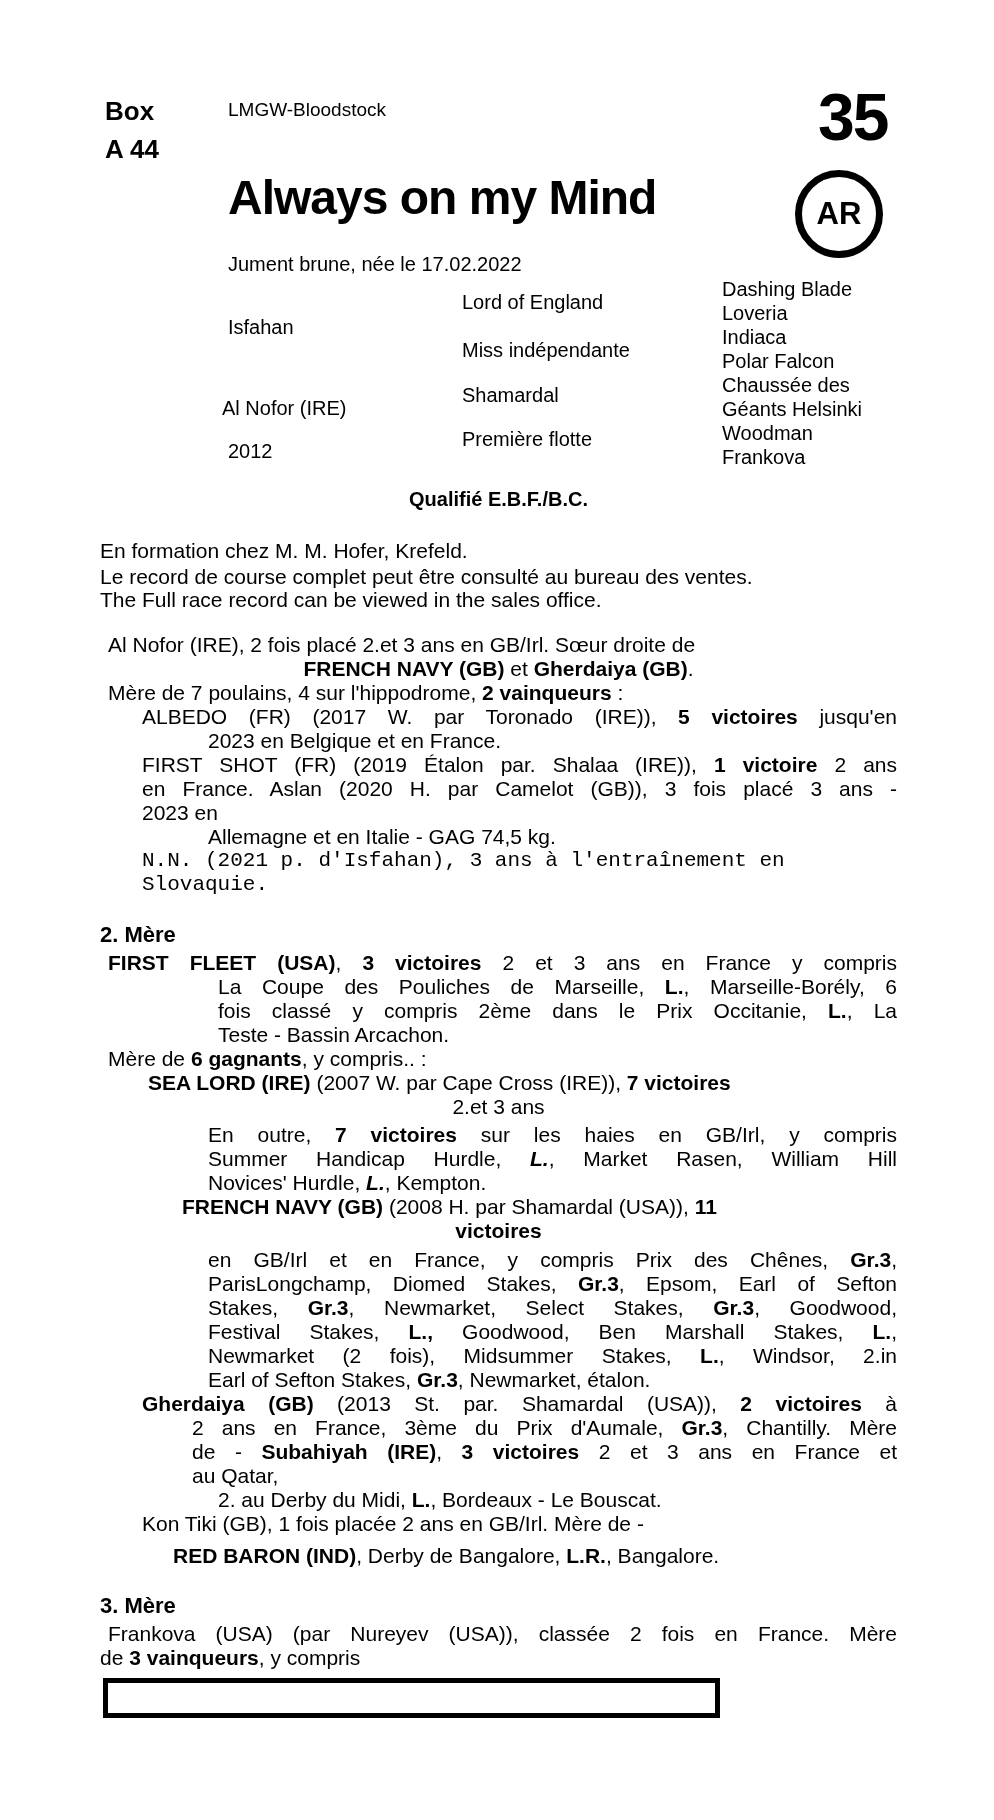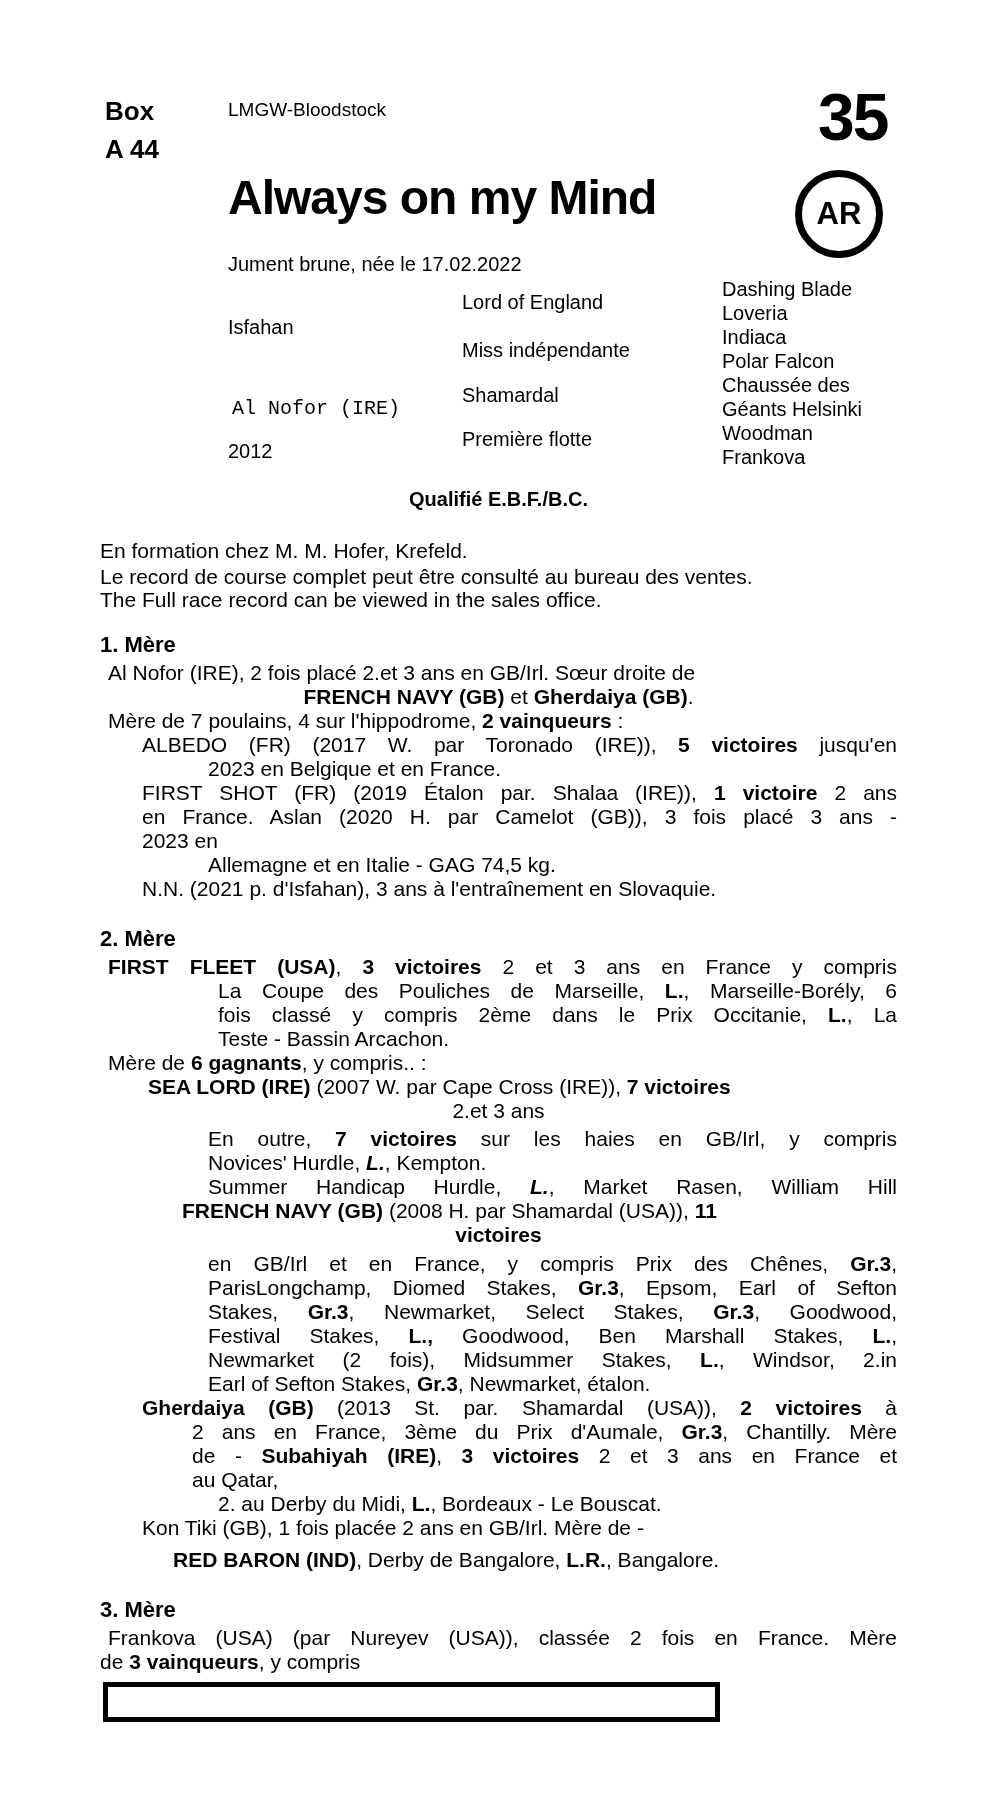--- a/index.html
+++ b/index.html
@@ -22,21 +22,21 @@
     left:795px; top:170px; width:88px; height:88px;
     border:7px solid #000; border-radius:50%;
     display:flex; align-items:center; justify-content:center;
     font-size:31px; font-weight:bold;
   }
   #horse-desc  { left:228px; top:253px; font-size:20px; }
 
   
   .ped { font-size:20px; white-space:nowrap; }
   #ped-sire     { left:228px; top:316px; }
-  #ped-dam      { left:232px; top:397px;font-family:Liberation Mono, monospace; }
+  #ped-dam      { left:222px; top:397px; }
   #ped-dam-year { left:228px; top:440px; }
   #ped-g2-0 { left:462px; top:291px; }
   #ped-g2-1 { left:462px; top:339px;text-align:right; }
   #ped-g2-2 { left:462px; top:384px; }
   #ped-g2-3 { left:462px; top:428px;text-align:center; }
   #ped-g3   { left:722px; top:277px; line-height:24px; }
   #qualification { left:100px; top:488px; width:797px; text-align:center; font-size:20px; font-weight:bold; }
 
   
   #notes { left:100px; top:539px; width:810px; font-size:21px; line-height:23px; }
@@ -90,42 +90,41 @@
 <div class="abs" id="qualification">Qualifié E.B.F./B.C.</div>
 
 <div class="abs" id="notes">
   <div>En formation chez M. M. Hofer, Krefeld.</div>
   <div class="note-2nd">Le record de course complet peut être consulté au bureau des ventes.</div>
   <div>The Full race record can be viewed in the sales office.</div>
 </div>
 
 <div class="abs" id="body-col">
   <div>
-      <div class="sec-heading">1. Mère</div>
       <div class="line" style="padding-left: 8px;"><span>Al Nofor (IRE), 2 fois placé 2.et 3 ans en GB/Irl. Sœur droite de</span></div>
       <div class="line center"><span class="b">FRENCH NAVY (GB)</span><span> et </span><span class="b">Gherdaiya (GB)</span><span>.</span></div>
       <div class="line" style="padding-left: 8px;"><span>Mère de 7 poulains, 4 sur l'hippodrome, </span><span class="b">2 vainqueurs</span><span> :</span></div>
       <div class="line justify" style="padding-left: 42px;"><span>ALBEDO (FR) (2017 W. par Toronado (IRE)), </span><span class="b">5 victoires</span><span> jusqu'en</span></div>
       <div class="line" style="padding-left: 108px;"><span>2023 en Belgique et en France.</span></div>
       <div class="line justify" style="padding-left: 42px;"><span>FIRST SHOT (FR) (2019 Étalon par. Shalaa (IRE)), </span><span class="b">1 victoire</span><span> 2 ans</span></div>
       <div class="line justify" style="padding-left: 42px;"><span>en France. Aslan (2020 H. par Camelot (GB)), 3 fois placé 3 ans -</span></div>
       <div class="line" style="padding-left: 42px;"><span>2023 en</span></div>
       <div class="line" style="padding-left: 108px;"><span>Allemagne et en Italie - GAG 74,5 kg.</span></div>
-      <div class="line" style="padding-left: 42px;"><span>N.N. (2021 p. d'Isfahan), 3 ans à l'entraînement en Slovaquie.</span></div>
+      <div class="line" style="padding-left: 42px; font-family: Liberation Mono, monospace;"><span>N.N. (2021 p. d'Isfahan), 3 ans à l'entraînement en Slovaquie.</span></div>
       <div class="sec-heading">2. Mère</div>
       <div class="line justify" style="padding-left: 8px;"><span class="b">FIRST FLEET (USA)</span><span>, </span><span class="b">3 victoires</span><span> 2 et 3 ans en France y compris</span></div>
       <div class="line justify" style="padding-left: 118px;"><span>La Coupe des Pouliches de Marseille, </span><span class="b">L.</span><span>, Marseille-Borély, 6</span></div>
       <div class="line justify" style="padding-left: 118px;"><span>fois classé y compris 2ème dans le Prix Occitanie, </span><span class="b">L.</span><span>, La</span></div>
       <div class="line" style="padding-left: 118px;"><span>Teste - Bassin Arcachon.</span></div>
       <div class="line" style="padding-left: 8px;"><span>Mère de </span><span class="b">6 gagnants</span><span>, y compris.. :</span></div>
       <div class="line" style="padding-left: 48px;"><span class="b">SEA LORD (IRE)</span><span> (2007 W. par Cape Cross (IRE)), </span><span class="b">7 victoires</span></div>
       <div class="line center"><span>2.et 3 ans</span></div>
       <div class="line justify" style="padding-left: 108px; margin-top: 4px;"><span>En outre, </span><span class="b">7 victoires</span><span> sur les haies en GB/Irl, y compris</span></div>
+      <div class="line justify" style="padding-left: 108px;"><span>Summer Handicap Hurdle, </span><span class="b it">L.</span><span>, Market Rasen, William Hill</span></div>
       <div class="line" style="padding-left: 108px;"><span>Novices' Hurdle, </span><span class="b it">L.</span><span>, Kempton.</span></div>
-      <div class="line justify" style="padding-left: 108px;"><span>Summer Handicap Hurdle, </span><span class="b it">L.</span><span>, Market Rasen, William Hill</span></div>
       <div class="line" style="padding-left: 82px;"><span class="b">FRENCH NAVY (GB)</span><span> (2008 H. par Shamardal (USA)), </span><span class="b">11</span></div>
       <div class="line center"><span class="b">victoires</span></div>
       <div class="line justify" style="padding-left: 108px; margin-top: 5px;"><span>en GB/Irl et en France, y compris Prix des Chênes, </span><span class="b">Gr.3</span><span>,</span></div>
       <div class="line justify" style="padding-left: 108px;"><span>ParisLongchamp, Diomed Stakes, </span><span class="b">Gr.3</span><span>, Epsom, Earl of Sefton</span></div>
       <div class="line justify" style="padding-left: 108px;"><span>Stakes, </span><span class="b">Gr.3</span><span>, Newmarket, Select Stakes, </span><span class="b">Gr.3</span><span>, Goodwood,</span></div>
       <div class="line justify" style="padding-left: 108px;"><span>Festival Stakes, </span><span class="b">L.,</span><span> Goodwood, Ben Marshall Stakes, </span><span class="b">L.</span><span>,</span></div>
       <div class="line justify" style="padding-left: 108px;"><span>Newmarket (2 fois), Midsummer Stakes, </span><span class="b">L.</span><span>, Windsor, 2.in</span></div>
       <div class="line" style="padding-left: 108px;"><span>Earl of Sefton Stakes, </span><span class="b">Gr.3</span><span>, Newmarket, étalon.</span></div>
       <div class="line justify" style="padding-left: 42px;"><span class="b">Gherdaiya (GB)</span><span> (2013 St. par. Shamardal (USA)), </span><span class="b">2 victoires</span><span> à</span></div>
       <div class="line justify" style="padding-left: 92px;"><span>2 ans en France, 3ème du Prix d'Aumale, </span><span class="b">Gr.3</span><span>, Chantilly. Mère</span></div>

